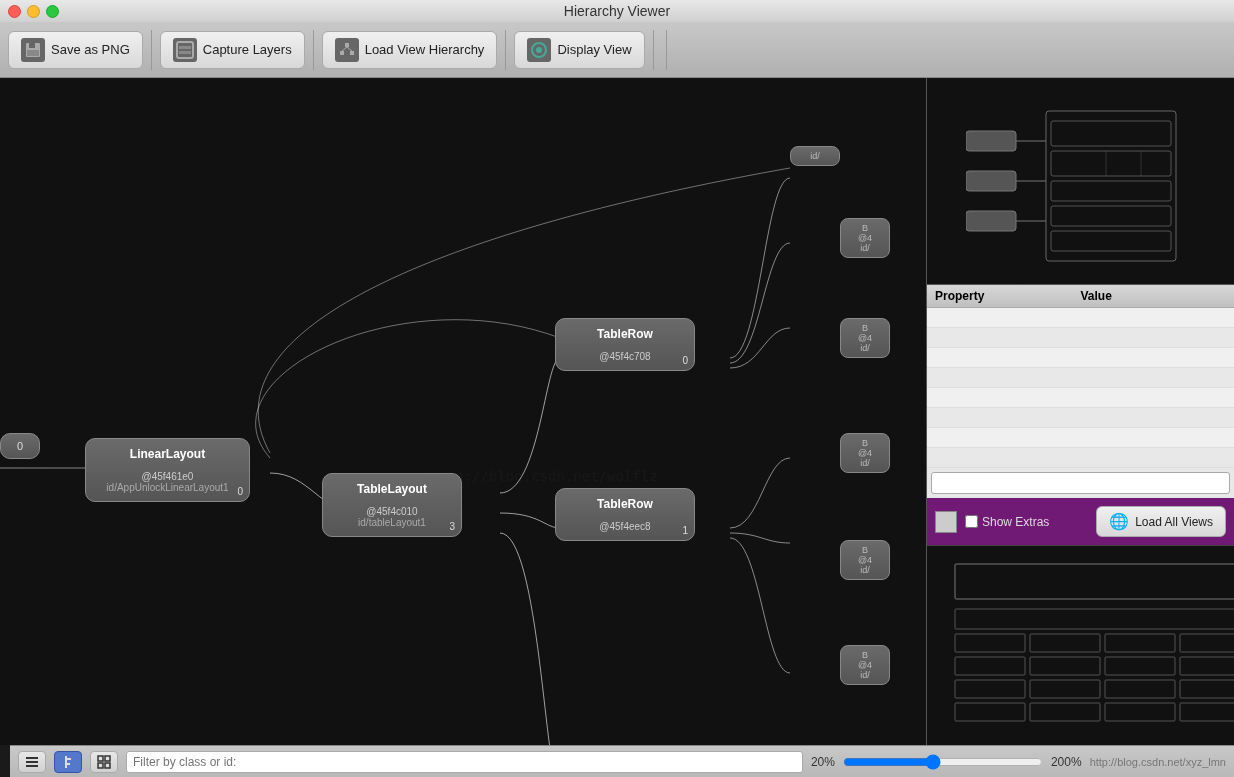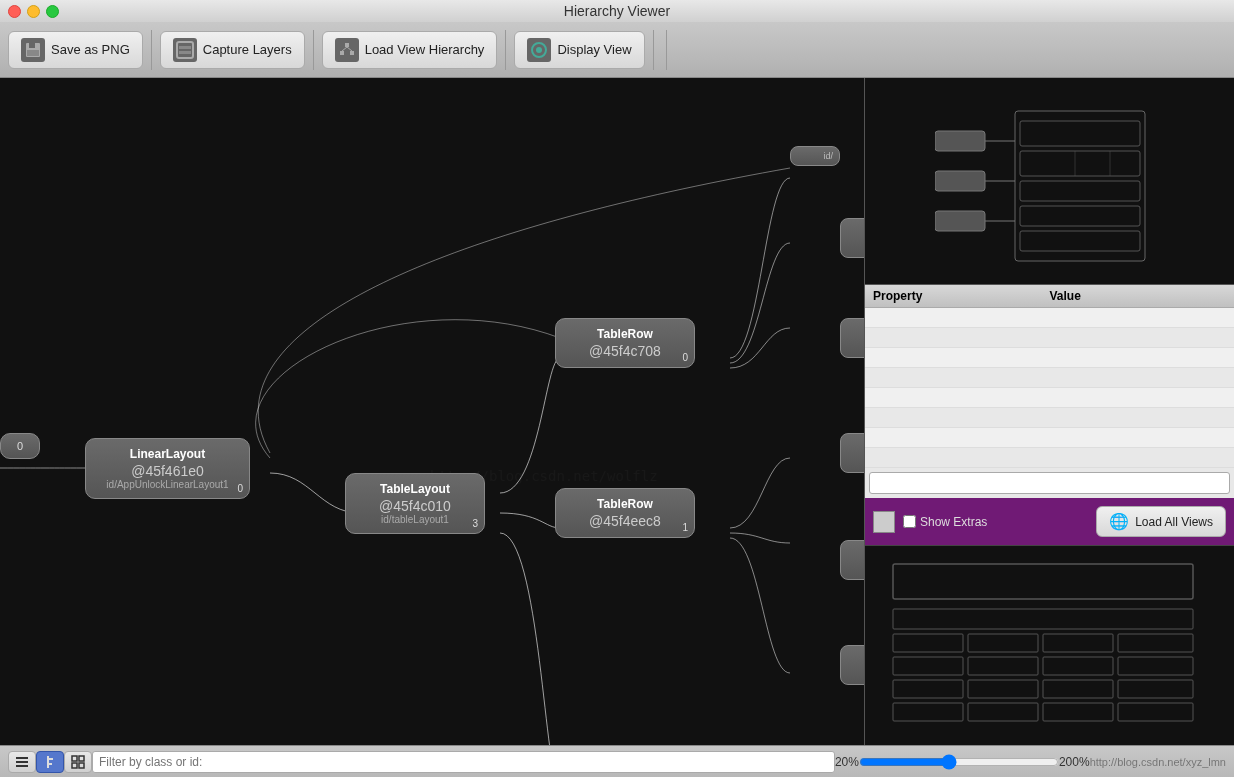--- a/index.html
+++ b/index.html
@@ -94,51 +94,51 @@
       border: 1px solid #888;
       border-radius: 10px;
       color: #fff;
       font-size: 11px;
       padding: 8px 10px;
       cursor: pointer;
       min-width: 100px;
       text-align: center;
     }
     .node-box .node-title { font-weight: bold; font-size: 12px; text-align: center; }
-    .node-box .node-addr { color: #ccc; font-size: 14px; margin-top: 2px; }
+    .node-box .node-addr { color: #ccc; font-size: 10px; margin-top: 10px; }
     .node-box .node-id { color: #aaa; font-size: 10px; }
     .node-box .node-index {
       position: absolute;
       bottom: 4px; right: 6px;
       font-size: 10px; color: #ddd;
     }
 
     .node-small {
       position: absolute;
       background: linear-gradient(to bottom, #6a6a6a, #555);
       border: 1px solid #888;
       border-radius: 8px;
       color: #ccc;
       font-size: 9px;
       padding: 4px 6px;
       min-width: 60px;
-      text-align: right;
+      text-align: center;
     }
 
     
     #lines-svg {
       position: absolute;
       top: 0; left: 0;
       width: 100%; height: 100%;
       pointer-events: none;
     }
 
     
     #right-panel {
-      width: 370px;
+      width: 308px;
       background: #222;
       display: flex;
       flex-direction: column;
       border-left: 1px solid #555;
     }
 
     
     #preview-top {
       background: #111;
       height: 220px;
@@ -223,22 +223,23 @@
       padding: 8px;
     }
 
     
     #statusbar {
       background: linear-gradient(to bottom, #c8c8c8, #b8b8b8);
       height: 32px;
       display: flex;
       align-items: center;
       padding: 0 8px;
-      gap: 0;
+      gap: 8px;
       border-top: 1px solid #888;
+      margin-left: 10px;
     }
     .status-btn {
       display: flex; align-items: center; justify-content: center;
       width: 28px; height: 22px;
       background: linear-gradient(to bottom, #e8e8e8, #d0d0d0);
       border: 1px solid #aaa;
       border-radius: 4px;
       cursor: pointer;
       font-size: 12px;
     }
@@ -368,21 +369,21 @@
       <div class="node-index" style="position: static; font-size: 11px; color: #ddd;">0</div>
     </div>
 
     <div class="node-box" style="left: 85px; top: 360px; min-width: 165px;">
       <div class="node-title">LinearLayout</div>
       <div class="node-addr">@45f461e0</div>
       <div class="node-id">id/AppUnlockLinearLayout1</div>
       <span class="node-index">0</span>
     </div>
 
-    <div class="node-box" style="left: 345px; top: 395px; min-width: 140px;">
+    <div class="node-box" style="left: 322px; top: 395px; min-width: 140px;">
       <div class="node-title">TableLayout</div>
       <div class="node-addr">@45f4c010</div>
       <div class="node-id">id/tableLayout1</div>
       <span class="node-index">3</span>
     </div>
 
     <div class="node-box" style="left: 555px; top: 240px; min-width: 140px;">
       <div class="node-title">TableRow</div>
       <div class="node-addr">@45f4c708</div>
       <span class="node-index">0</span>

